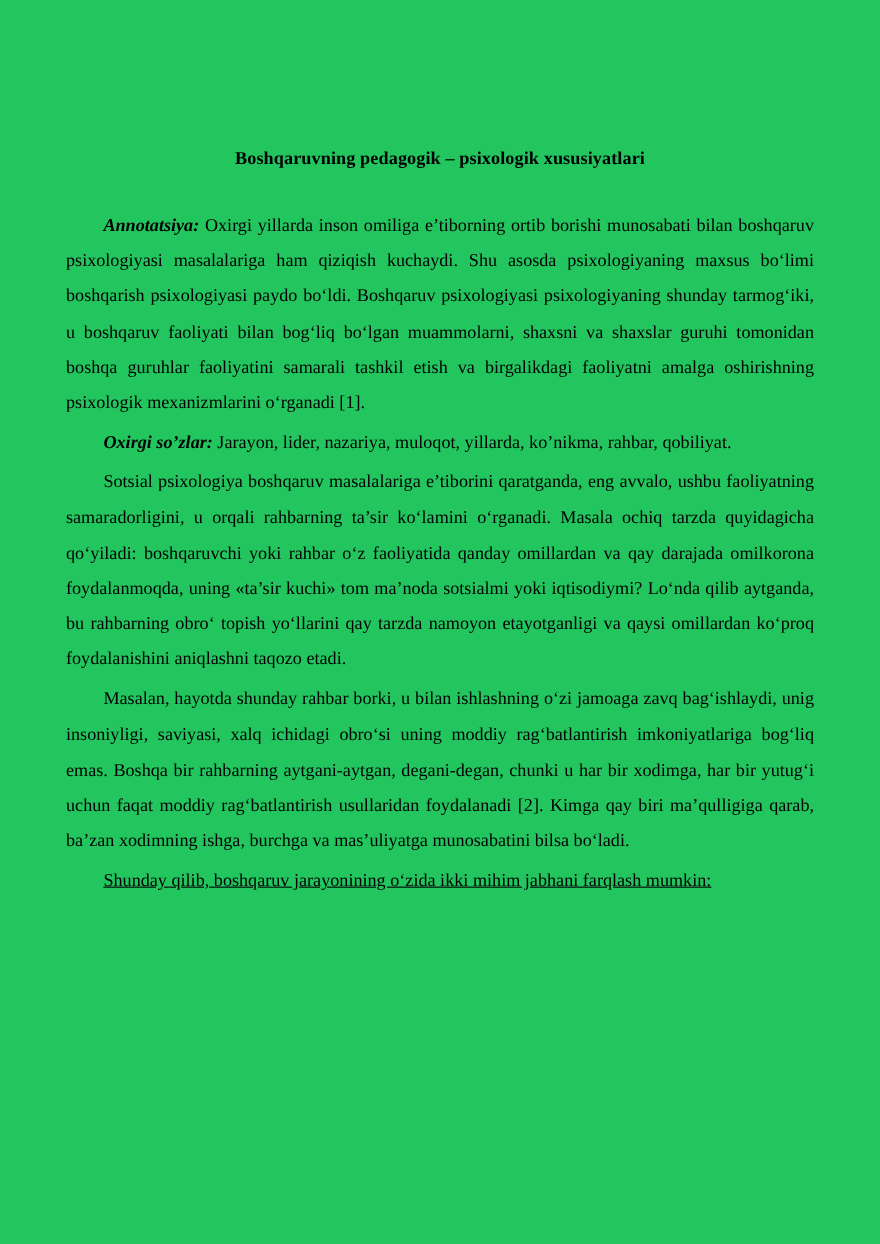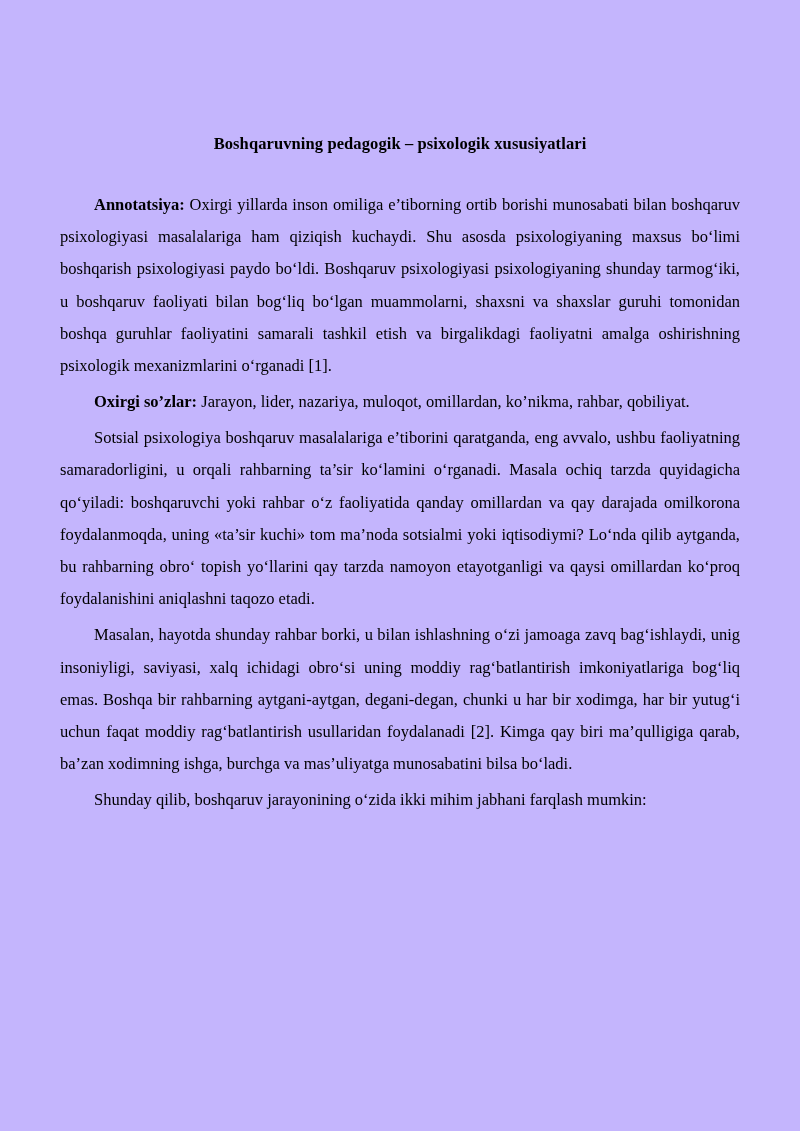--- a/index.html
+++ b/index.html
@@ -12,56 +12,58 @@
     height: 1131px;
     font-family: "Liberation Serif", "DejaVu Serif", serif;
     color: #000000;
   }
   .page {
     position: relative;
     width: 800px;
     height: 1131px;
     box-sizing: border-box;
     padding: 132px 60px 40px 60px;
-    background: #c4b5fd;
+    background: #22c55e;
   }
   .doc-title {
     text-align: center;
     font-weight: bold;
     font-size: 16.5px;
     letter-spacing: 0.1px;
     margin: 0 0 34px 0;
     line-height: 1.4;
   }
   p.para {
     margin: 0 0 4px 0;
     font-size: 16.5px;
     line-height: 1.95;
     text-align: justify;
     text-justify: inter-word;
     text-indent: 34px;
     hyphens: none;
   }
   p.para:last-child {
     margin-bottom: 0;
+    text-decoration: underline;
   }
   .lead {
     font-weight: bold;
+    font-style: italic;
   }
 </style>
 </head>
 <body>
 
 <div class="page">
 
   <h1 class="doc-title">Boshqaruvning pedagogik – psixologik xususiyatlari</h1>
 
   <p class="para"><span class="lead">Annotatsiya:</span><span> Oxirgi yillarda inson omiliga e’tiborning ortib borishi munosabati bilan boshqaruv psixologiyasi masalalariga ham qiziqish kuchaydi. Shu asosda psixologiyaning maxsus bo‘limi boshqarish psixologiyasi paydo bo‘ldi. Boshqaruv psixologiyasi psixologiyaning shunday tarmog‘iki, u boshqaruv faoliyati bilan bog‘liq bo‘lgan muammolarni, shaxsni va shaxslar guruhi tomonidan boshqa guruhlar faoliyatini samarali tashkil etish va birgalikdagi faoliyatni amalga oshirishning psixologik mexanizmlarini o‘rganadi [1].</span></p>
 
-  <p class="para"><span class="lead">Oxirgi so’zlar:</span><span> Jarayon, lider, nazariya, muloqot, omillardan, ko’nikma, rahbar, qobiliyat.</span></p>
+  <p class="para"><span class="lead">Oxirgi so’zlar:</span><span> Jarayon, lider, nazariya, muloqot, yillarda, ko’nikma, rahbar, qobiliyat.</span></p>
 
   <p class="para">Sotsial psixologiya boshqaruv masalalariga e’tiborini qaratganda, eng avvalo, ushbu faoliyatning samaradorligini, u orqali rahbarning ta’sir ko‘lamini o‘rganadi. Masala ochiq tarzda quyidagicha qo‘yiladi: boshqaruvchi yoki rahbar o‘z faoliyatida qanday omillardan va qay darajada omilkorona foydalanmoqda, uning «ta’sir kuchi» tom ma’noda sotsialmi yoki iqtisodiymi? Lo‘nda qilib aytganda, bu rahbarning obro‘ topish yo‘llarini qay tarzda namoyon etayotganligi va qaysi omillardan ko‘proq foydalanishini aniqlashni taqozo etadi.</p>
 
   <p class="para">Masalan, hayotda shunday rahbar borki, u bilan ishlashning o‘zi jamoaga zavq bag‘ishlaydi, unig insoniyligi, saviyasi, xalq ichidagi obro‘si uning moddiy rag‘batlantirish imkoniyatlariga bog‘liq emas. Boshqa bir rahbarning aytgani-aytgan, degani-degan, chunki u har bir xodimga, har bir yutug‘i uchun faqat moddiy rag‘batlantirish usullaridan foydalanadi [2]. Kimga qay biri ma’qulligiga qarab, ba’zan xodimning ishga, burchga va mas’uliyatga munosabatini bilsa bo‘ladi.</p>
 
   <p class="para">Shunday qilib, boshqaruv jarayonining o‘zida ikki mihim jabhani farqlash mumkin:</p>
 
 </div>
 
 </body></html>

